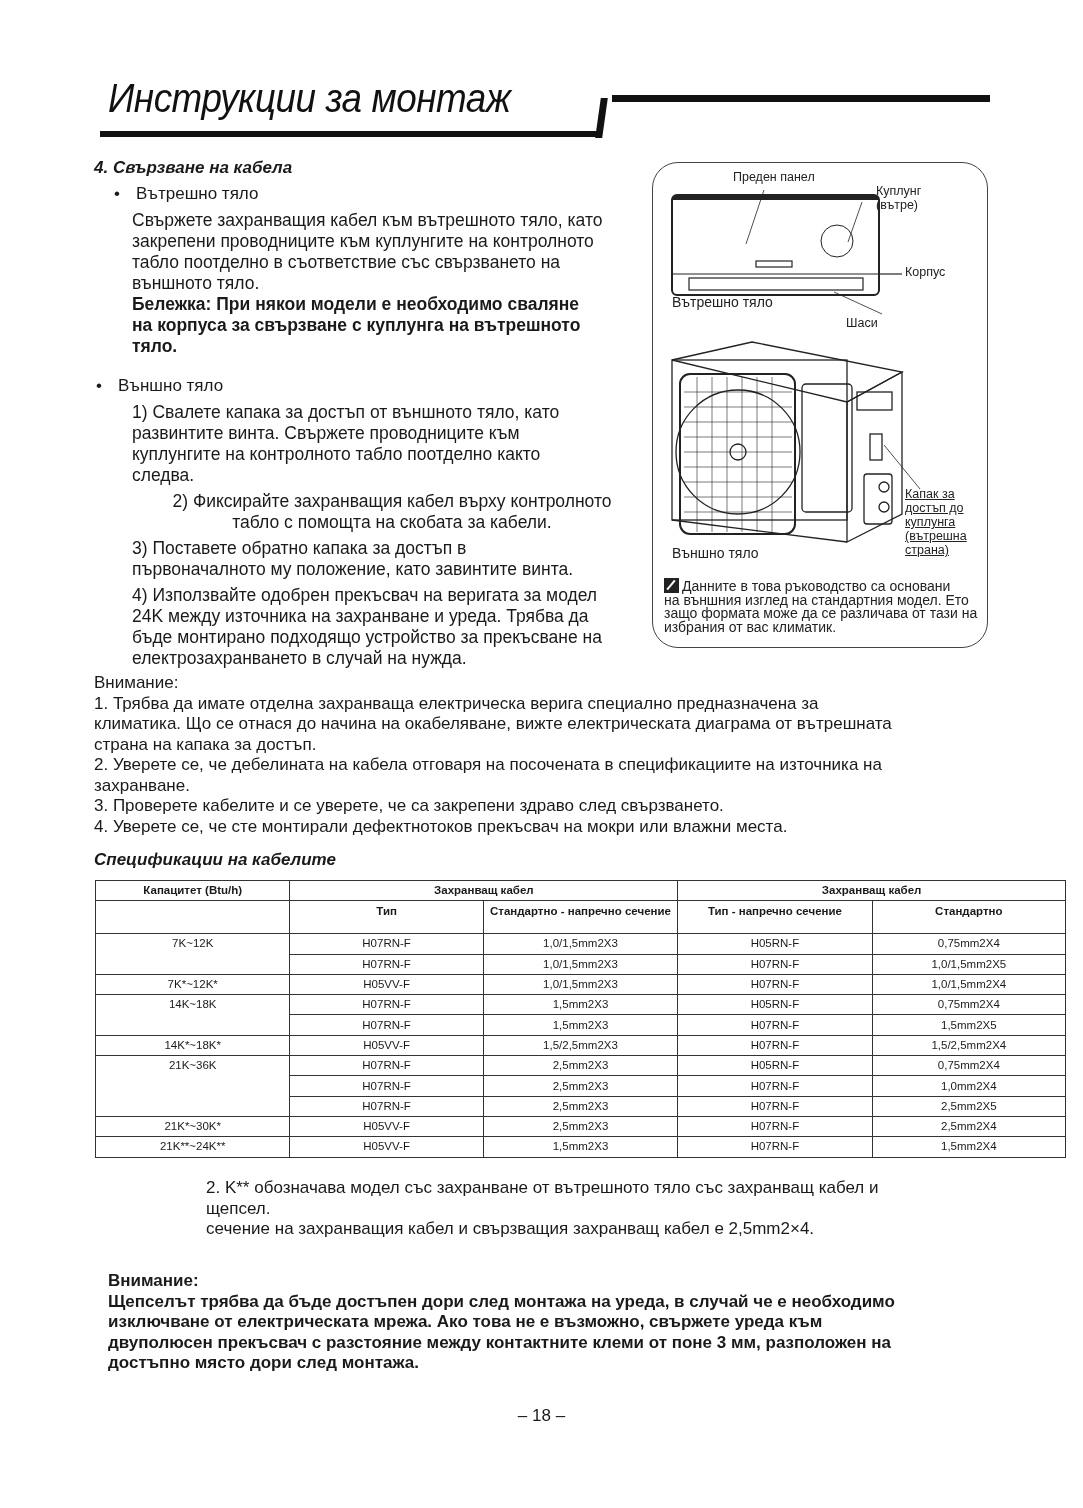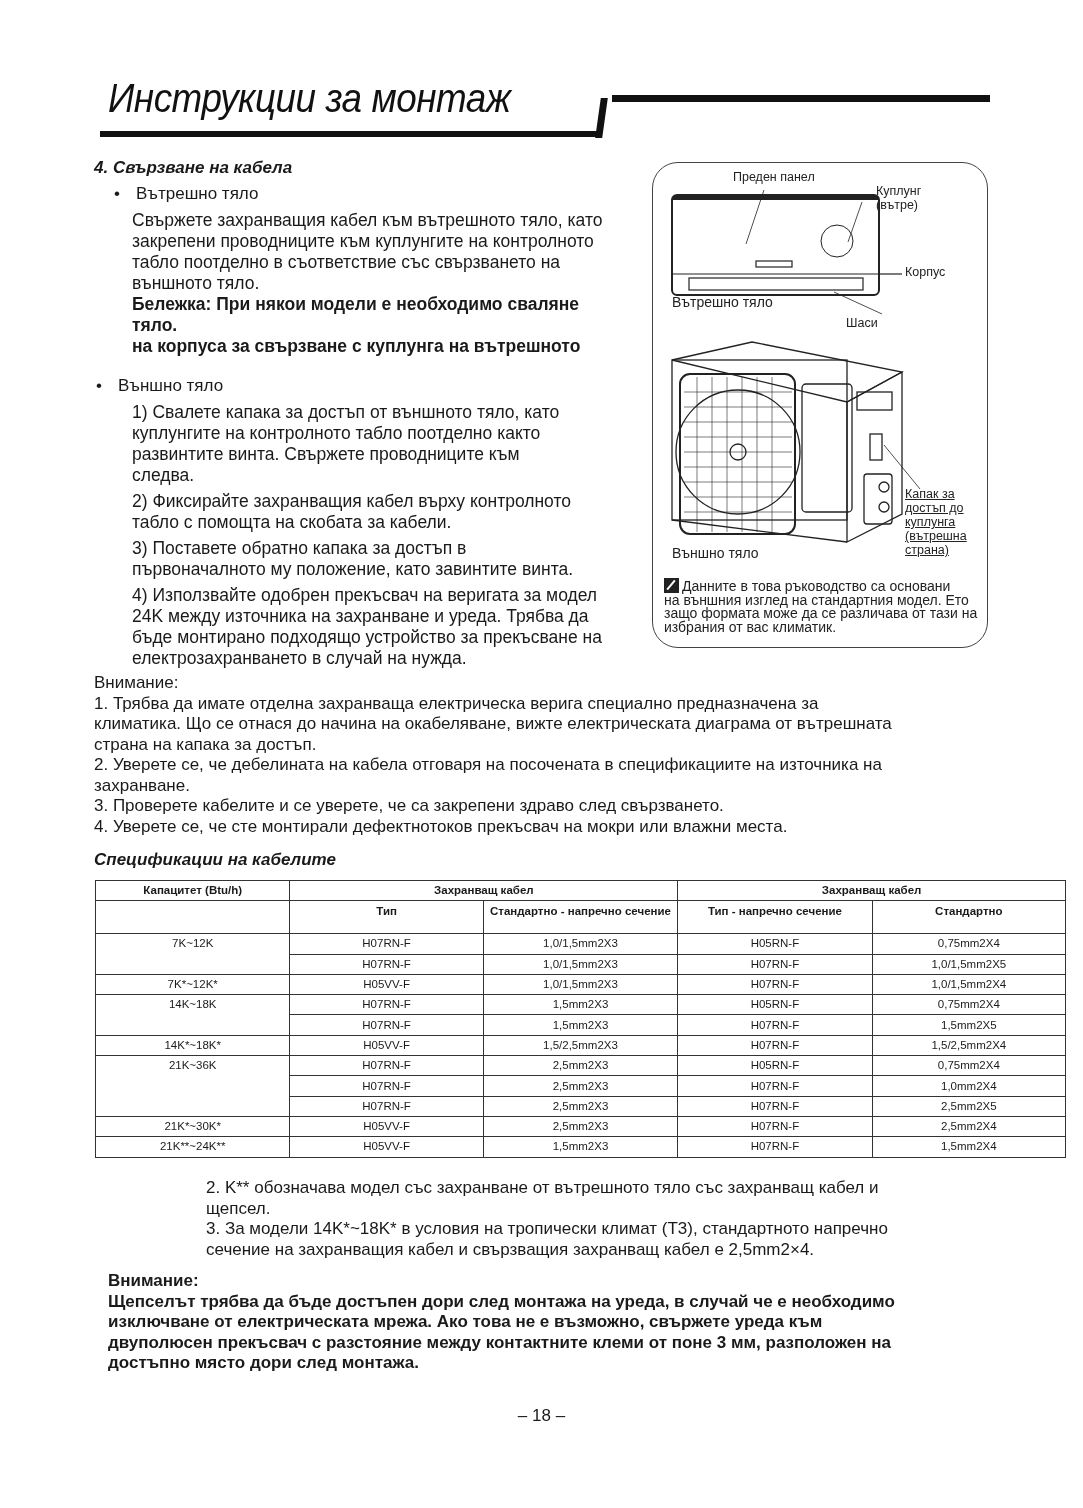--- a/index.html
+++ b/index.html
@@ -50,33 +50,33 @@
 
 <div class="abs sec-heading">4. Свързване на кабела</div>
 
 <div class="abs bullet" style="left:114px; top:184px;"><span class="dot">•</span><span>Вътрешно тяло</span></div>
 <div class="abs para" style="left:132px; top:210px; width:520px;">
   <div>Свържете захранващия кабел към вътрешното тяло, като</div>
   <div>закрепени проводниците към куплунгите на контролното</div>
   <div>табло поотделно в съответствие със свързването на</div>
   <div>външното тяло.</div>
   <div class="bold" style="font-weight:bold;">Бележка: При някои модели е необходимо сваляне</div>
+  <div class="bold" style="font-weight:bold;">на корпуса за свързване с куплунга на вътрешното</div>
   <div class="bold" style="font-weight:bold;">тяло.</div>
-  <div class="bold" style="font-weight:bold;">на корпуса за свързване с куплунга на вътрешното</div>
 </div>
 
 <div class="abs bullet" style="left:96px; top:376px;"><span class="dot">•</span><span>Външно тяло</span></div>
 <div class="abs para" style="left:132px; top:402px; width:520px;">
   <div style="margin-bottom:5px;">
     <div>1) Свалете капака за достъп от външното тяло, като</div>
+    <div>развинтите винта. Свържете проводниците към</div>
     <div>куплунгите на контролното табло поотделно както</div>
-    <div>развинтите винта. Свържете проводниците към</div>
     <div>следва.</div>
   </div>
-  <div style="margin-bottom:5px;">
+  <div style="margin-bottom:5px;text-align:center;">
     <div>2) Фиксирайте захранващия кабел върху контролното</div>
     <div>табло с помощта на скобата за кабели.</div>
   </div>
   <div style="margin-bottom:5px;">
     <div>3) Поставете обратно капака за достъп в</div>
     <div>първоначалното му положение, като завинтите винта.</div>
   </div>
   <div>
     <div>4) Използвайте одобрен прекъсвач на веригата за модел</div>
     <div>24K между източника на захранване и уреда. Трябва да</div>
@@ -273,21 +273,20 @@
     <td>1,5mm2X3</td>
     <td>H07RN-F</td>
     <td>1,5mm2X4</td>
   </tr>
 </tbody>
   </table>
 
 <div class="abs notes">
   <div class="indent">2. K** обозначава модел със захранване от вътрешното тяло със захранващ кабел и</div>
   <div class="indent">щепсел.</div>
-  <div class="indent">3. За модели 14K*~18K* в условия на тропически климат (T3), стандартното напречно</div>
   <div class="indent">сечение на захранващия кабел и свързващия захранващ кабел е 2,5mm2×4.</div>
 </div>
 
 <div class="abs caution">
   <div>Внимание:</div>
   <div>Щепселът трябва да бъде достъпен дори след монтажа на уреда, в случай че е необходимо</div>
   <div>изключване от електрическата мрежа. Ако това не е възможно, свържете уреда към</div>
   <div>двуполюсен прекъсвач с разстояние между контактните клеми от поне 3 мм, разположен на</div>
   <div>достъпно място дори след монтажа.</div>
 </div>

